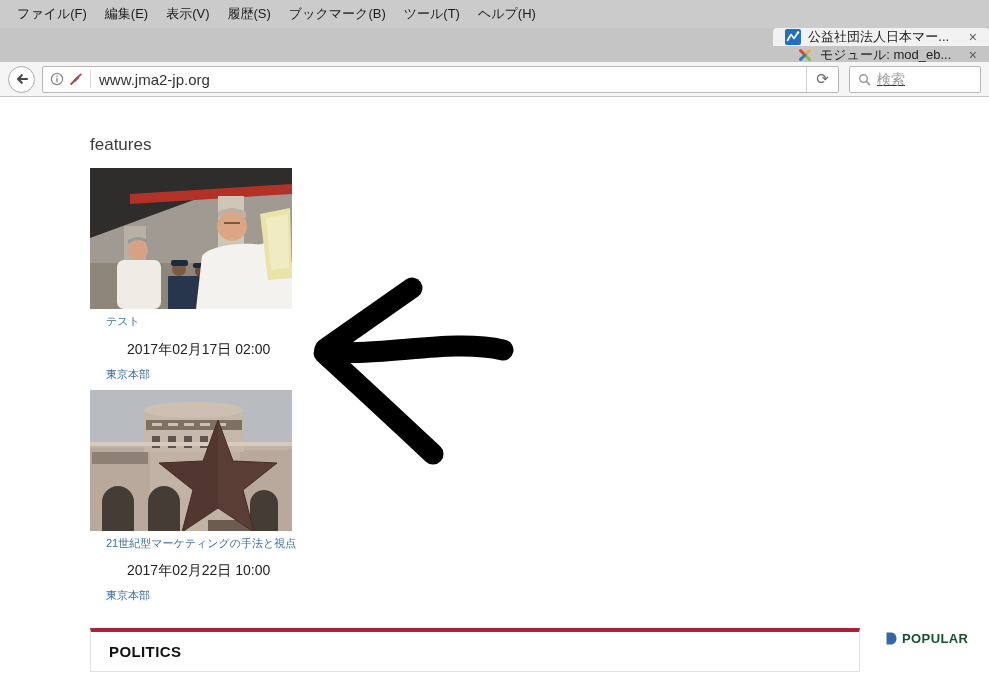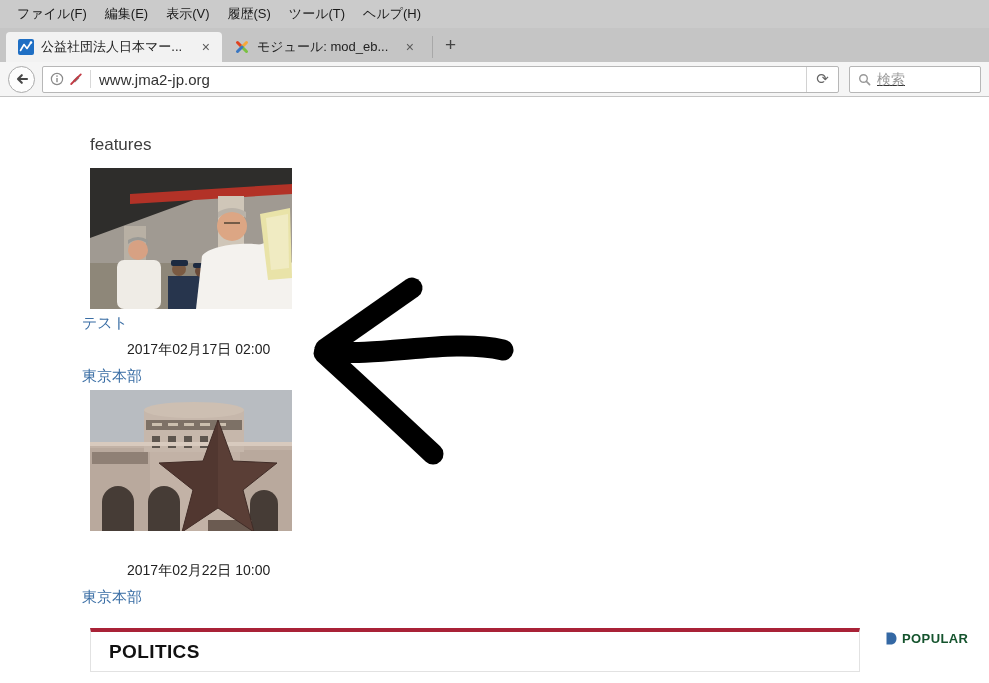--- a/index.html
+++ b/index.html
@@ -7,21 +7,21 @@
   body { font-family:"Liberation Sans","DejaVu Sans",sans-serif; }
   .screen { position:relative; width:989px; height:683px; background:#fff; overflow:hidden; margin:0 auto; }
 
   
   .menubar { position:absolute; left:0; top:0; width:100%; height:28px; background:#cbcbcb;
              display:flex; align-items:center; padding-left:8px; }
   .menu-item { font-size:13px; color:#1a1a1a; padding:0 9px; line-height:28px; cursor:default; }
 
   
   .tabbar { position:absolute; left:0; top:28px; width:100%; height:34px; background:#c5c5c5;
-            display:flex; align-items:flex-end; padding-left:6px; }
+            display:flex; align-items:flex-end; padding-left:6px;flex-direction:column; }
   .tab { height:30px; display:flex; align-items:center; padding:0 8px 0 12px;
          border-radius:4px 4px 0 0; max-width:218px; }
   .tab.active { background:#f2f2f2; width:216px; }
   .tab.inactive { width:204px; }
   .tab .favicon { width:16px; height:16px; margin-right:7px; flex:0 0 16px; }
   .tab-title { font-size:13px; color:#222; white-space:nowrap; overflow:hidden; flex:1; }
   .tab-close { font-size:14px; color:#5a5a5a; padding:0 4px; margin-left:6px; }
   .tab-sep { width:1px; height:22px; background:#a8a8a8; margin:0 6px 4px 6px; }
   .newtab-btn { font-size:19px; color:#444; padding:0 10px 4px 6px; line-height:26px; }
 
@@ -42,48 +42,49 @@
   .searchbox input { border:none; outline:none; width:90px; font-size:14px; color:#333;
                      font-family:inherit; background:transparent;text-decoration:underline; }
   .searchbox input::placeholder { color:#9a9a9a; }
   .search-icon { margin:0 6px 0 8px; display:flex; }
 
   
   .content { position:absolute; left:0; top:98px; width:100%; height:462px; background:#fff;padding-left:12px; }
   .features-title { position:absolute; left:90px; top:37px; font-size:17px; color:#3d3d3d; }
   .article-img { position:absolute; left:90px; width:202px; height:141px; display:block; }
   .img1 { top:70px; } .img2 { top:292px; }
-  .a-link { position:absolute; left:82px; font-size:15px; color:#3a6ea5; text-decoration:none; cursor:pointer; }
+  .a-link { position:absolute; left:106px; font-size:11px; color:#3a6ea5; text-decoration:none; cursor:pointer; }
   .a-date { position:absolute; left:90px; font-size:14px; color:#222;margin-left:37px; }
   .t1 { top:216px; } .d1 { top:243px; } .c1 { top:269px; }
   .t2 { top:438px; } .d2 { top:464px; } .c2 { top:490px; }
 
   
   .arrow-svg { position:absolute; left:300px; top:172px; pointer-events:none; }
   .annotation { position:absolute; top:233px; right:108px; text-align:right;
                 font-family:"DejaVu Sans","Liberation Sans",sans-serif;
                 font-size:29px; color:#000; line-height:36px; letter-spacing:1px; }
 
   
   .politics-box { position:absolute; left:90px; top:530px; width:770px; height:44px; background:#fff;
                   border:1px solid #e2e2e2; border-top:4px solid #a92237; display:flex; align-items:center; }
-  .politics-label { font-size:19px; font-weight:bold; color:#111; letter-spacing:.4px; margin-left:18px; }
+  .politics-label { font-size:15px; font-weight:bold; color:#111; letter-spacing:.4px; margin-left:18px; }
   .popular { position:absolute; left:886px; top:533px; display:flex; align-items:center; cursor:pointer; }
   .popular-label { font-size:13px; font-weight:bold; color:#14532d; letter-spacing:.4px; margin-left:5px; }
 </style>
 </head>
 <body>
 
 <div class="screen">
 
   <div class="menubar">
     <span class="menu-item">ファイル(F)</span>
     <span class="menu-item">編集(E)</span>
     <span class="menu-item">表示(V)</span>
     <span class="menu-item">履歴(S)</span>
+    <span class="menu-item">ブックマーク(B)</span>
     <span class="menu-item">ツール(T)</span>
     <span class="menu-item">ヘルプ(H)</span>
   </div>
 
   <div class="tabbar">
     <div class="tab active">
       <svg class="favicon" viewBox="0 0 16 16">
         <rect x="0" y="0" width="16" height="16" rx="2" fill="#1f6fc4"></rect>
         <polyline points="2.5,11.5 6,5.5 9,9.5 13,3.5" fill="none" stroke="#fff" stroke-width="1.6" stroke-linecap="round" stroke-linejoin="round"></polyline>
         <circle cx="13" cy="3.5" r="1.3" fill="#fff"></circle>
@@ -195,20 +196,21 @@
       <rect x="126" y="46" width="8" height="12" fill="#5d554e"></rect>
       <rect x="0" y="52" width="202" height="4" fill="#d8cabe"></rect>
       <path d="M12 141 V112 A16 16 0 0 1 44 112 V141 Z" fill="#463c36"></path>
       <path d="M58 141 V112 A16 16 0 0 1 90 112 V141 Z" fill="#463c36"></path>
       <path d="M160 141 V114 A14 14 0 0 1 188 114 V141 Z" fill="#463c36"></path>
       <rect x="118" y="130" width="44" height="11" fill="#6b5b51"></rect>
       <polygon points="128,30 143,71 187,73 153,100 164,142 128,118 92,142 103,100 69,73 113,71" fill="#5a3e36" stroke="#402c27" stroke-width="1"></polygon>
       <path d="M128 30 L128 118 L92 142 L103 100 L69 73 L113 71 Z" fill="#4a322c" opacity="0.55"></path>
     </svg>
 
+    <a class="a-link t2">21世紀型マーケティングの手法と視点</a>
     <div class="a-date d2">2017年02月22日 10:00</div>
     <a class="a-link c2">東京本部</a>
 
     <svg class="arrow-svg" width="220" height="200" viewBox="0 0 220 200">
       <path d="M112 18 L25 79" stroke="#000" stroke-width="21" stroke-linecap="round" fill="none"></path>
       <path d="M24 83 Q70 125 133 184" stroke="#000" stroke-width="21" stroke-linecap="round" fill="none"></path>
       <path d="M26 81 C80 88 150 68 203 80" stroke="#000" stroke-width="21" stroke-linecap="round" fill="none"></path>
     </svg>
 
 

